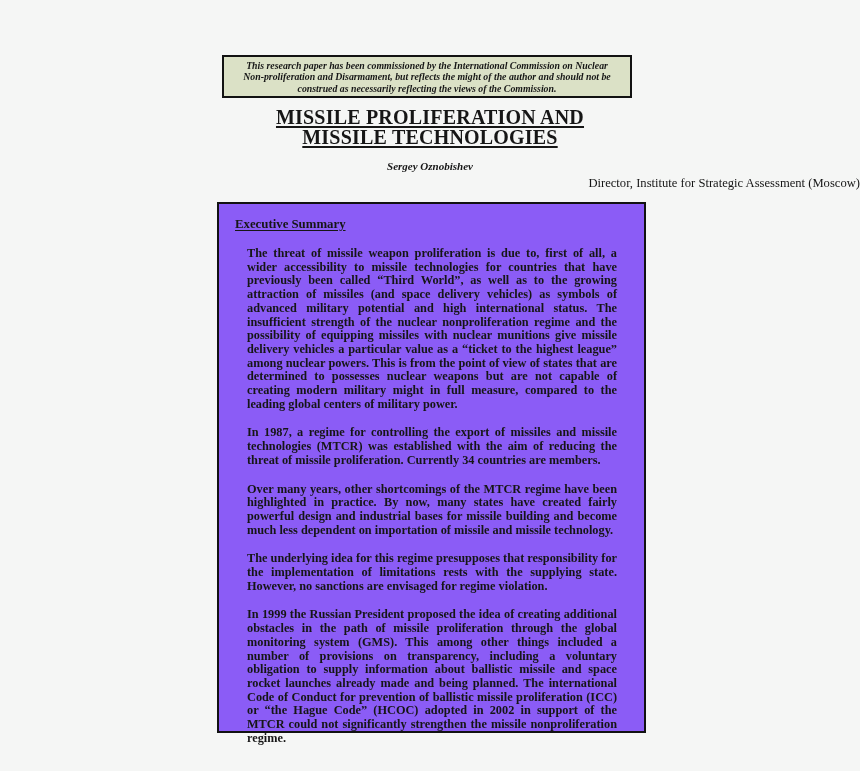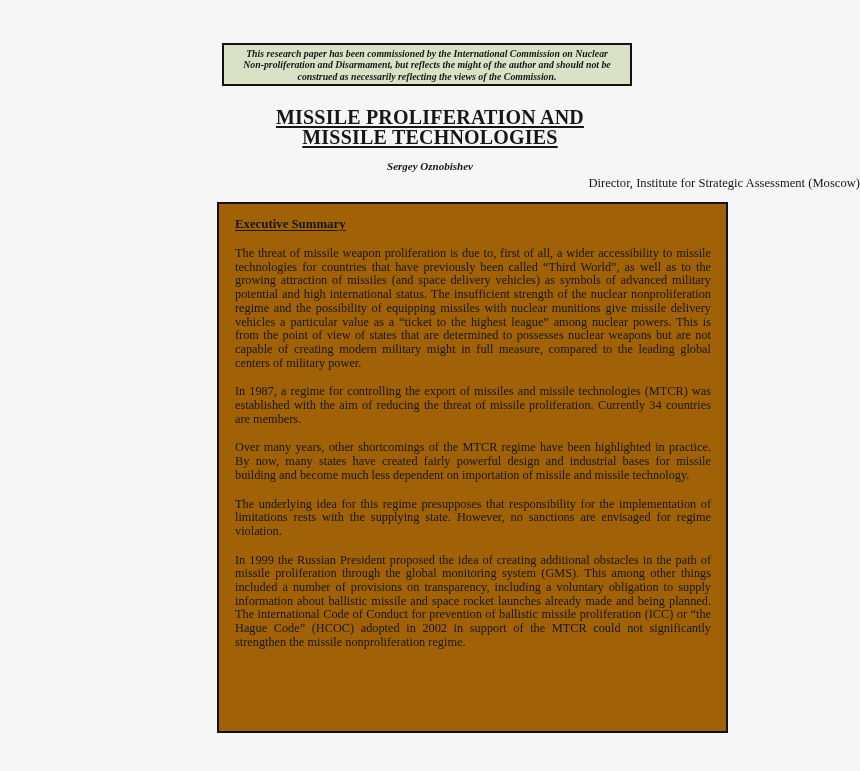--- a/index.html
+++ b/index.html
@@ -8,21 +8,21 @@
     background: #f5f6f5;
     font-family: "Liberation Serif", "DejaVu Serif", serif;
     color: #161616;
   }
   .page {
     position: relative;
     width: 860px; height: 771px;
     overflow: hidden;
   }
   .disclaimer {
-    position: absolute; left: 222px; top: 43px;
+    position: absolute; left: 222px; top: 55px;
     width: 410px; height: 43px;
     box-sizing: border-box;
     border: 2px solid #121212;
     background: #dbe1c6;
     text-align: center;
     font-weight: bold; font-style: italic;
     font-size: 9.8px; line-height: 11.4px;
     padding-top: 3px;
   }
   .doc-title-wrap {
@@ -46,38 +46,39 @@
     font-size: 11px;
   }
   .author-affiliation {
     position: absolute; left: 0; top: 176px;
     width: 860px; text-align: right;
     font-size: 12.6px;
     font-family: Liberation Serif, serif;
   }
   .summary-box {
     position: absolute; left: 217px; top: 202px;
-    width: 511px; height: 531px;
+    width: 429px; height: 531px;
     box-sizing: border-box;
     border: 2px solid #121212;
     padding: 13px 15px 0 16px;
-    background: #a16207;
+    background: #8b5cf6;
   }
   .summary-heading {
     margin: 0 0 16px 0;
     font-size: 12.8px; font-weight: bold;
     line-height: 14px;
     text-decoration: underline;
     text-underline-offset: 2px;
   }
   .summary-box p {
-    margin: 15px 0;
+    margin: 15px 12px;
     font-size: 12.3px;
     line-height: 13.7px;
     text-align: justify;
+    font-weight: bold;
   }
 </style>
 </head>
 <body>
 
 <div class="page">
 
   <div class="disclaimer">
     <div>This research paper has been commissioned by the International Commission on Nuclear</div>
     <div>Non-proliferation and Disarmament, but reflects the might of the author and should not be</div>

